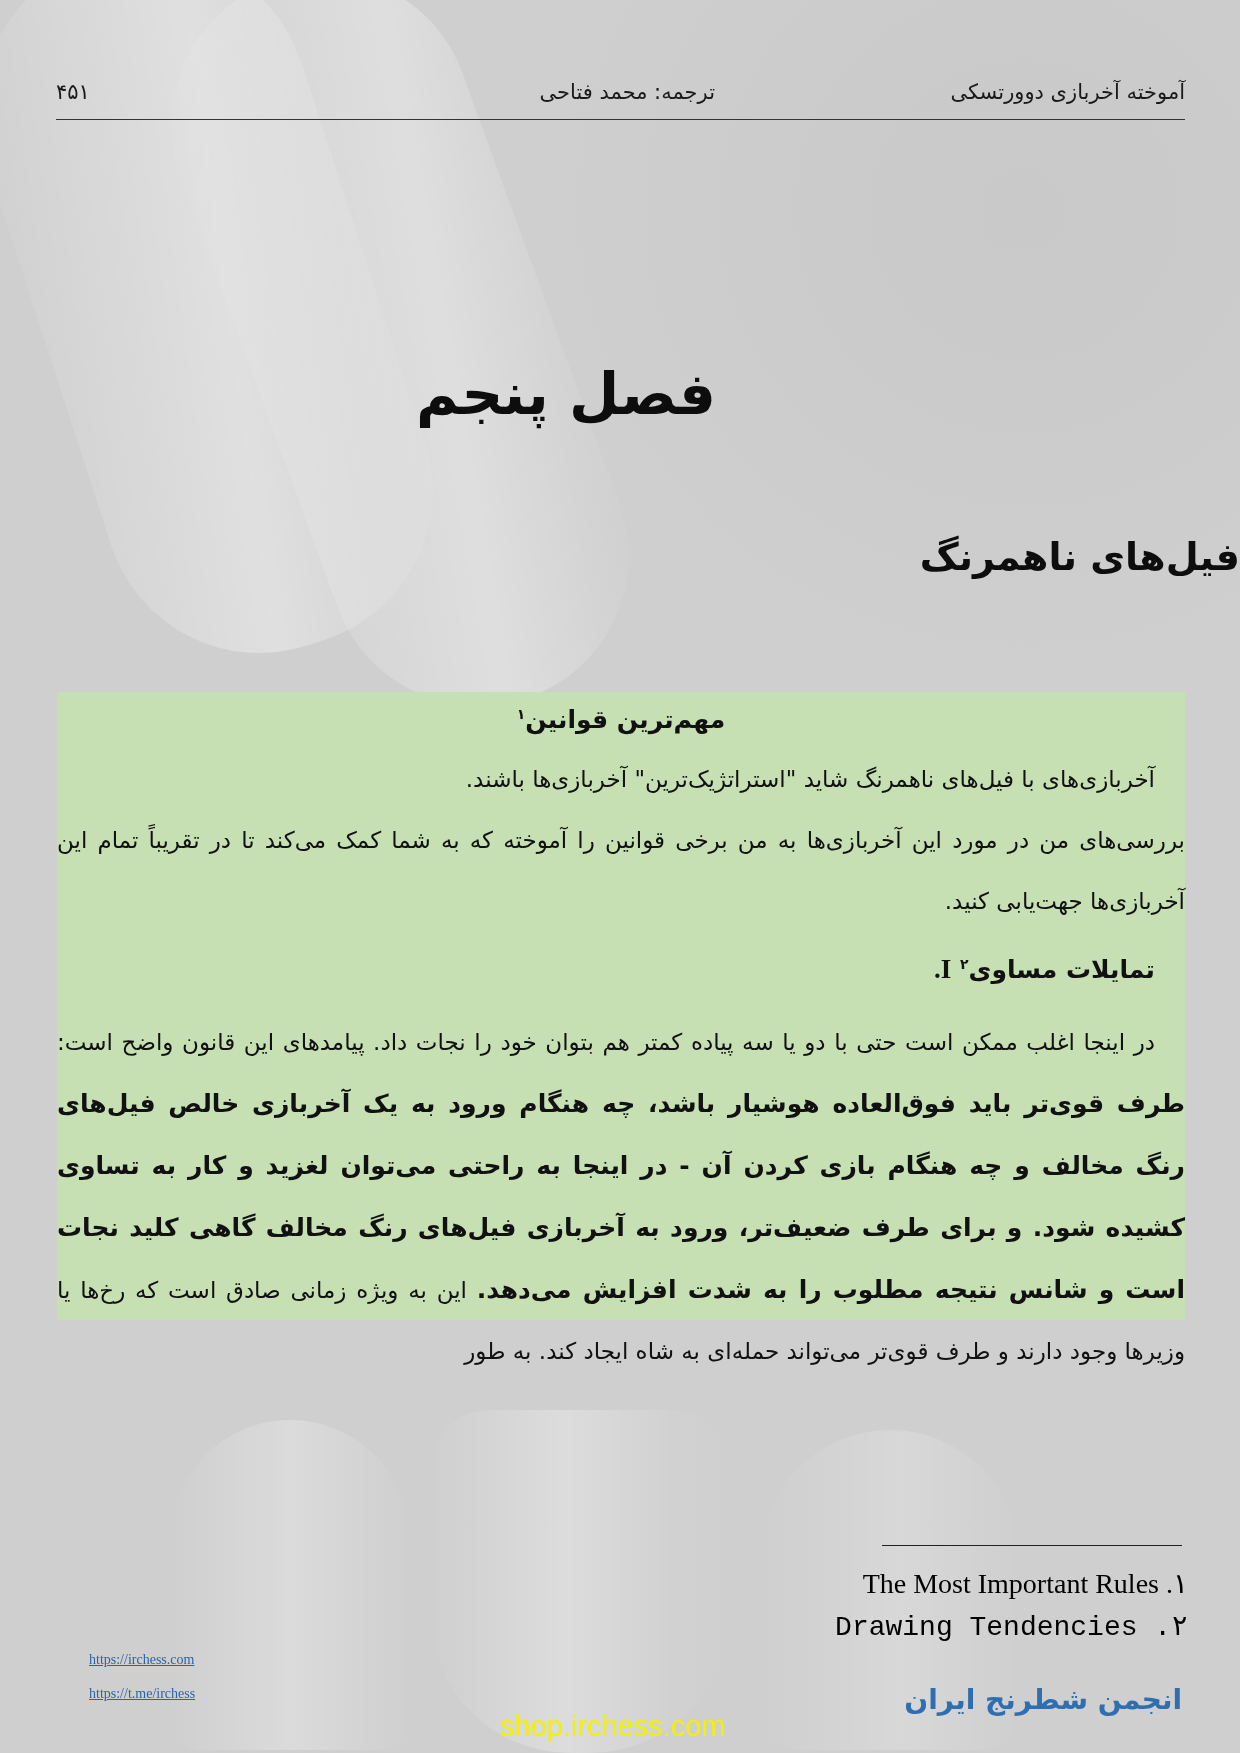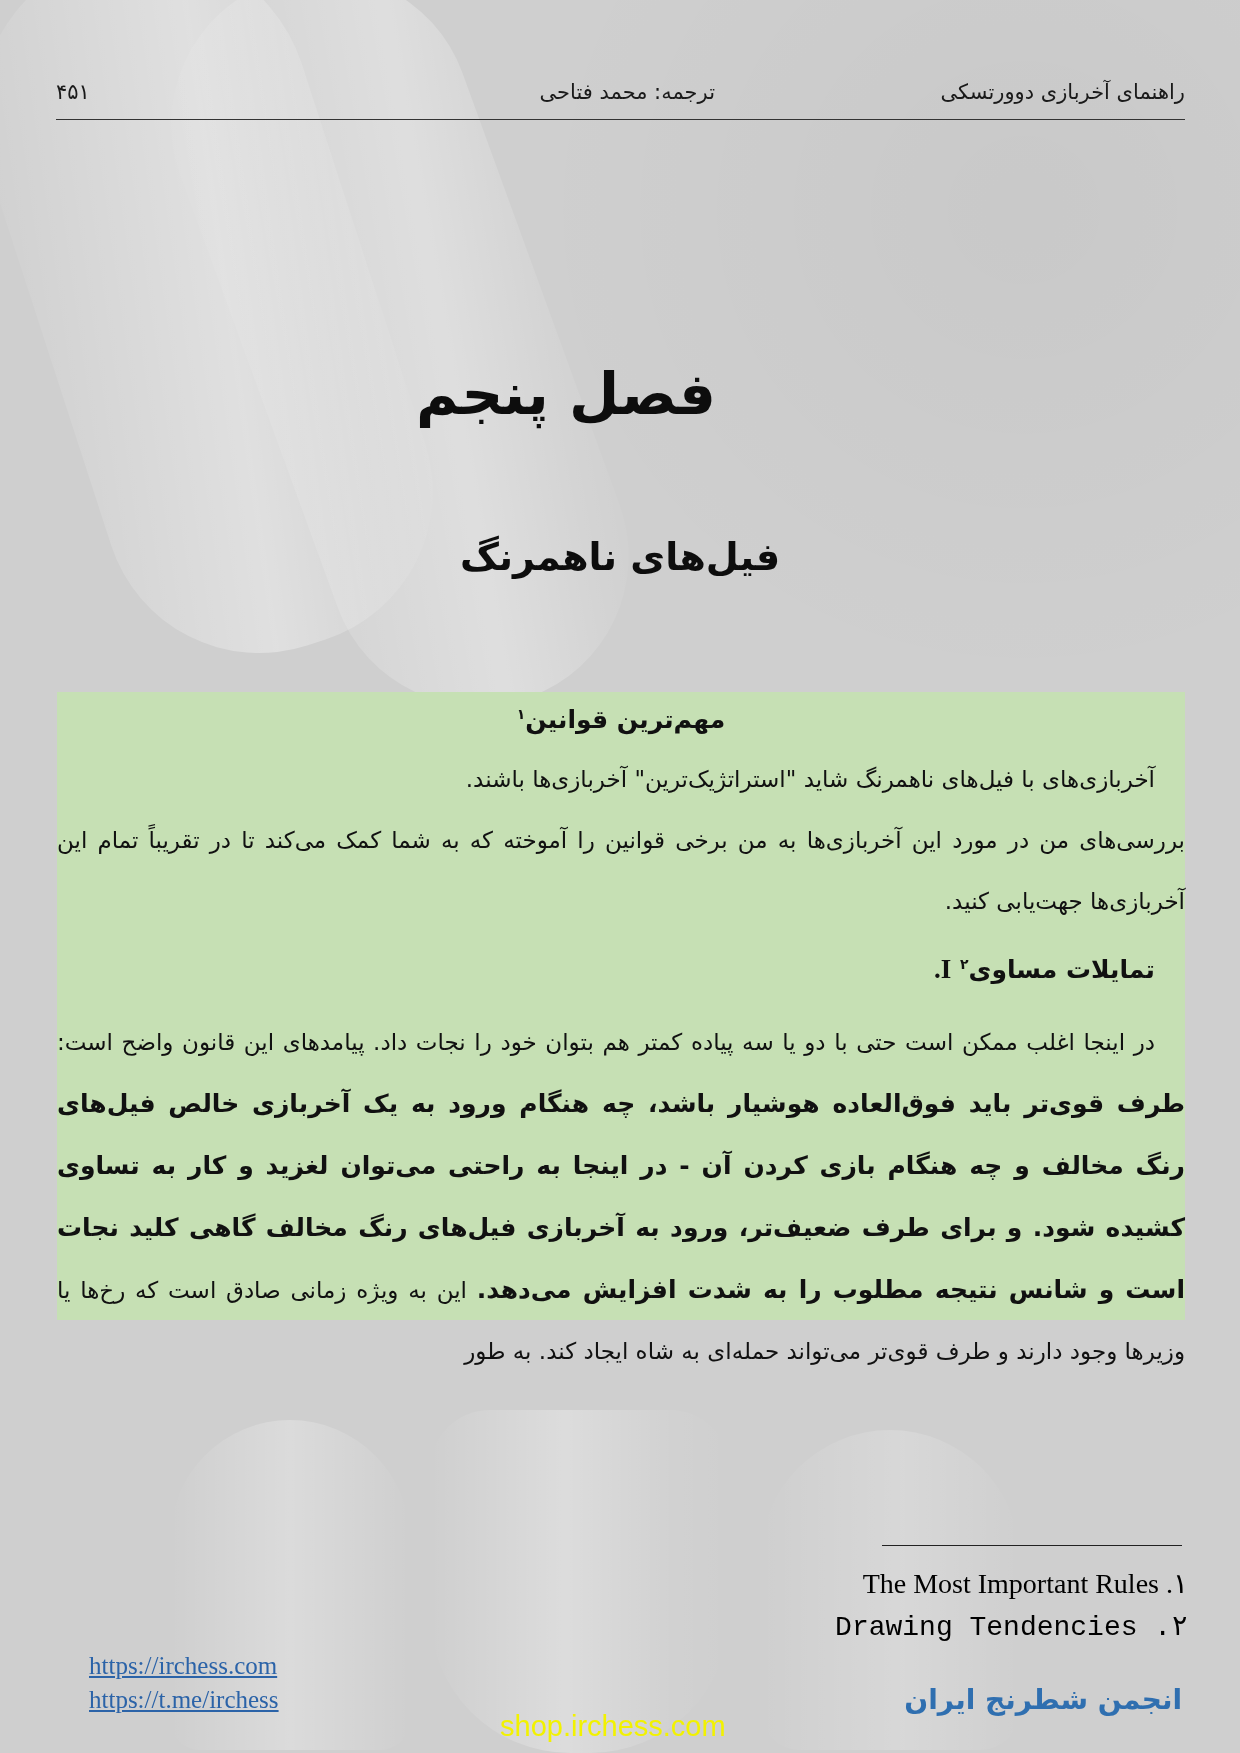--- a/index.html
+++ b/index.html
@@ -58,21 +58,21 @@
     position: absolute; left: 56px; top: 119px; width: 1129px; height: 0;
     border-top: 1.5px solid #333;
   }
 
   
   .chapter-title {
     position: absolute; left: 0; top: 360px; width: 1132px; text-align: center;
     font-size: 58px; font-weight: bold; direction: rtl; color: #0d0d0d;
   }
   .chapter-subtitle {
-    position: absolute; left: 0; top: 535px; width: 1240px; text-align: center;
+    position: absolute; left: 0; top: 535px; width: 1240px; text-align: right;
     font-size: 38px; font-weight: bold; direction: rtl; color: #0d0d0d;
   }
 
   
   .body-box {
     position: absolute; left: 57px; top: 692px; width: 1128px; height: 628px;
     background: #c6e0b4;
     direction: rtl;
   }
   .section-title {
@@ -103,21 +103,21 @@
   }
   .footnote {
     position: absolute; right: 52px; font-size: 28px;
     font-family: "Liberation Serif", serif; color: #000000;
   }
   .fn1 { top: 1567px; }
   .fn2 { top: 1609px; font-family: Liberation Mono, monospace; }
 
   
   .link {
-    position: absolute; left: 89px; font-size: 25px;
+    position: absolute; left: 89px; font-size: 14px;
     font-family: "Liberation Serif", serif; color: #2b63a8;
     text-decoration: underline;
   }
   .link1 { top: 1652px; }
   .link2 { top: 1686px; }
   .org {
     position: absolute; right: 58px; top: 1683px; font-size: 28px;
     font-weight: bold; color: #2f6fb0; direction: rtl;
   }
   .shop {
@@ -129,21 +129,21 @@
 <body>
 
 <div class="bg-finger-1"></div>
 <div class="bg-finger-2"></div>
 <div class="bg-shadow"></div>
 <div class="bg-piece-1"></div>
 <div class="bg-piece-2"></div>
 <div class="bg-piece-3"></div>
 
 <div class="header">
-  <span class="header-book">راهنمای آخربازی دوورتسکی</span>
+  <span class="header-book">آموخته آخربازی دوورتسکی</span>
   <span class="header-translator">ترجمه: محمد فتاحی</span>
   <span class="header-page">۴۵۱</span>
 </div>
 <div class="header-rule"></div>
 
 <div class="chapter-title">فصل پنجم</div>
 <div class="chapter-subtitle">فیل‌های ناهمرنگ</div>
 
 <div class="body-box">
   <div class="section-title">

